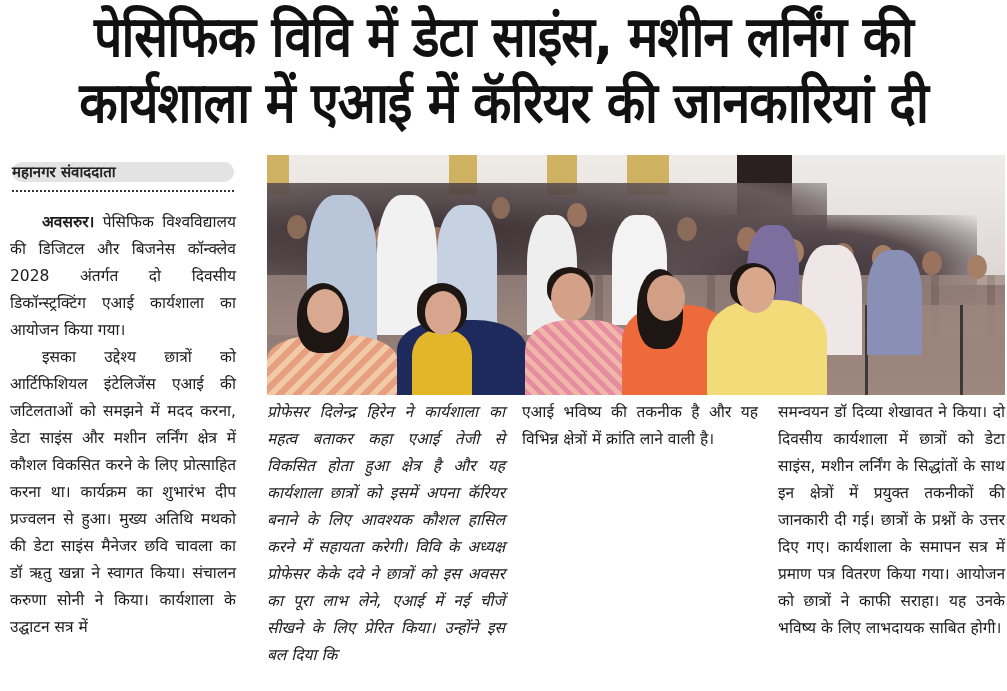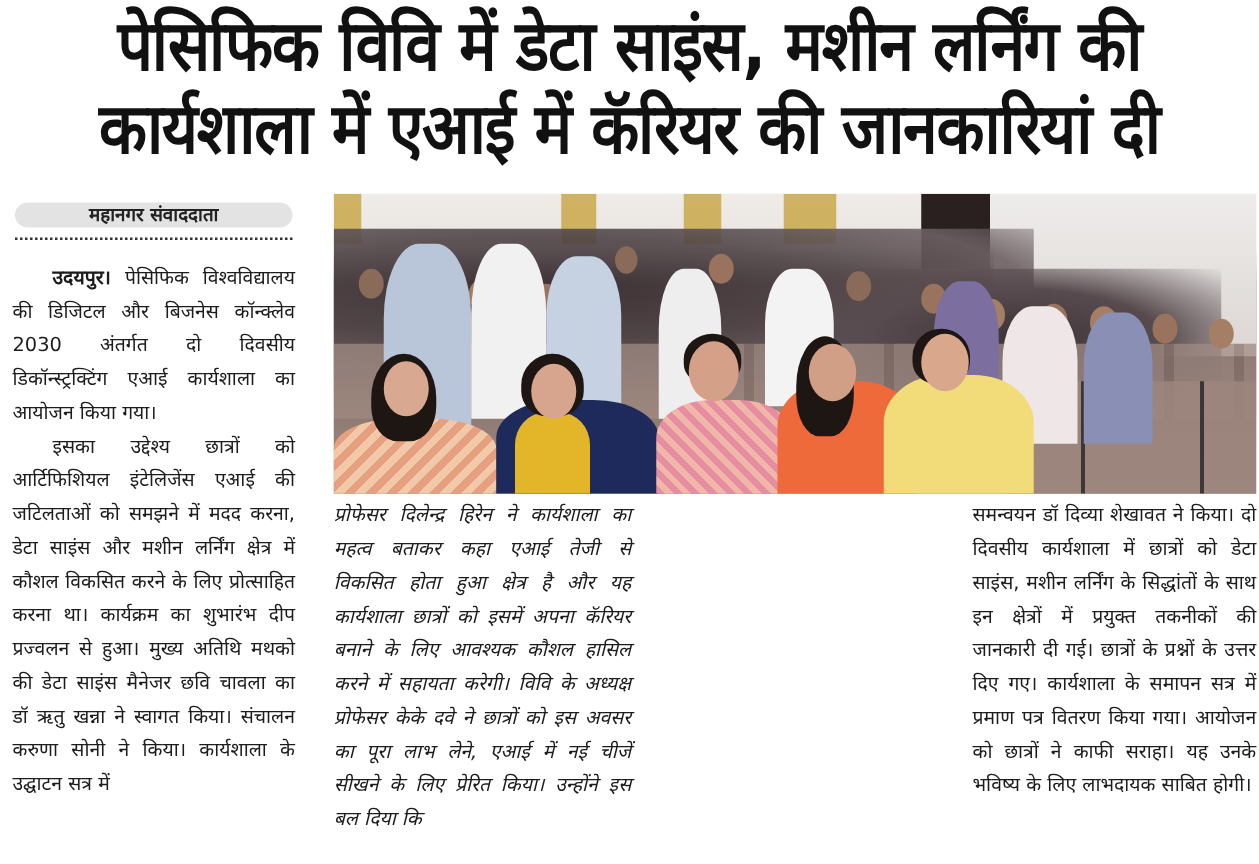--- a/index.html
+++ b/index.html
@@ -33,21 +33,21 @@
       white-space: nowrap;
       transform: scaleY(1.12);
     }
     .byline {
       position: absolute;
       left: 12px;
       top: 162px;
       width: 222px;
       height: 20px;
       background: #e3e3e3;
-      text-align: center;
+      text-align: left;
       font-size: 15px;
       line-height: 20px;
       font-weight: bold;
       color: #222;
       border-radius: 10px;
     }
     .dotted {
       position: absolute;
       left: 12px;
       top: 190px;
@@ -187,27 +187,28 @@
   <div class="hair" style="left:370px;top:114px;width:46px;height:80px;"></div>
   <div class="head" style="left:380px;top:120px;width:38px;height:46px;background:#d19e86;"></div>
 
   <div class="person" style="left:440px;width:120px;height:95px;background:#f2dc7a;"></div>
   <div class="hair" style="left:463px;top:108px;width:46px;height:44px;"></div>
   <div class="head" style="left:470px;top:112px;width:38px;height:46px;background:#d9a88c;"></div>
 </div>
 
 <div class="col col1">
   <p class="indent">
-    <span class="dateline">उदयपुर।</span><span> पेसिफिक विश्वविद्यालय की डिजिटल और बिजनेस कॉन्क्लेव 2030 अंतर्गत दो दिवसीय डिकॉन्स्ट्रक्टिंग एआई कार्यशाला का आयोजन किया गया।</span>
+    <span class="dateline">अवसरुर।</span><span> पेसिफिक विश्वविद्यालय की डिजिटल और बिजनेस कॉन्क्लेव 2028 अंतर्गत दो दिवसीय डिकॉन्स्ट्रक्टिंग एआई कार्यशाला का आयोजन किया गया।</span>
   </p>
   <p class="indent">इसका उद्देश्य छात्रों को आर्टिफिशियल इंटेलिजेंस एआई की जटिलताओं को समझने में मदद करना, डेटा साइंस और मशीन लर्निंग क्षेत्र में कौशल विकसित करने के लिए प्रोत्साहित करना था। कार्यक्रम का शुभारंभ दीप प्रज्वलन से हुआ। मुख्य अतिथि मथको की डेटा साइंस मैनेजर छवि चावला का डॉ ऋतु खन्ना ने स्वागत किया। संचालन करुणा सोनी ने किया। कार्यशाला के उद्घाटन सत्र में</p>
 </div>
 
 <div class="col col2">
   <p>प्रोफेसर दिलेन्द्र हिरेन ने कार्यशाला का महत्व बताकर कहा एआई तेजी से विकसित होता हुआ क्षेत्र है और यह कार्यशाला छात्रों को इसमें अपना कॅरियर बनाने के लिए आवश्यक कौशल हासिल करने में सहायता करेगी। विवि के अध्यक्ष प्रोफेसर केके दवे ने छात्रों को इस अवसर का पूरा लाभ लेने, एआई में नई चीजें सीखने के लिए प्रेरित किया। उन्होंने इस बल दिया कि</p>
 </div>
 
 <div class="col col3">
+  <p>एआई भविष्य की तकनीक है और यह विभिन्न क्षेत्रों में क्रांति लाने वाली है।</p>
 </div>
 
 <div class="col col4">
   <p>समन्वयन डॉ दिव्या शेखावत ने किया। दो दिवसीय कार्यशाला में छात्रों को डेटा साइंस, मशीन लर्निंग के सिद्धांतों के साथ इन क्षेत्रों में प्रयुक्त तकनीकों की जानकारी दी गई। छात्रों के प्रश्नों के उत्तर दिए गए। कार्यशाला के समापन सत्र में प्रमाण पत्र वितरण किया गया। आयोजन को छात्रों ने काफी सराहा। यह उनके भविष्य के लिए लाभदायक साबित होगी।</p>
 </div>
 
 </body></html>

